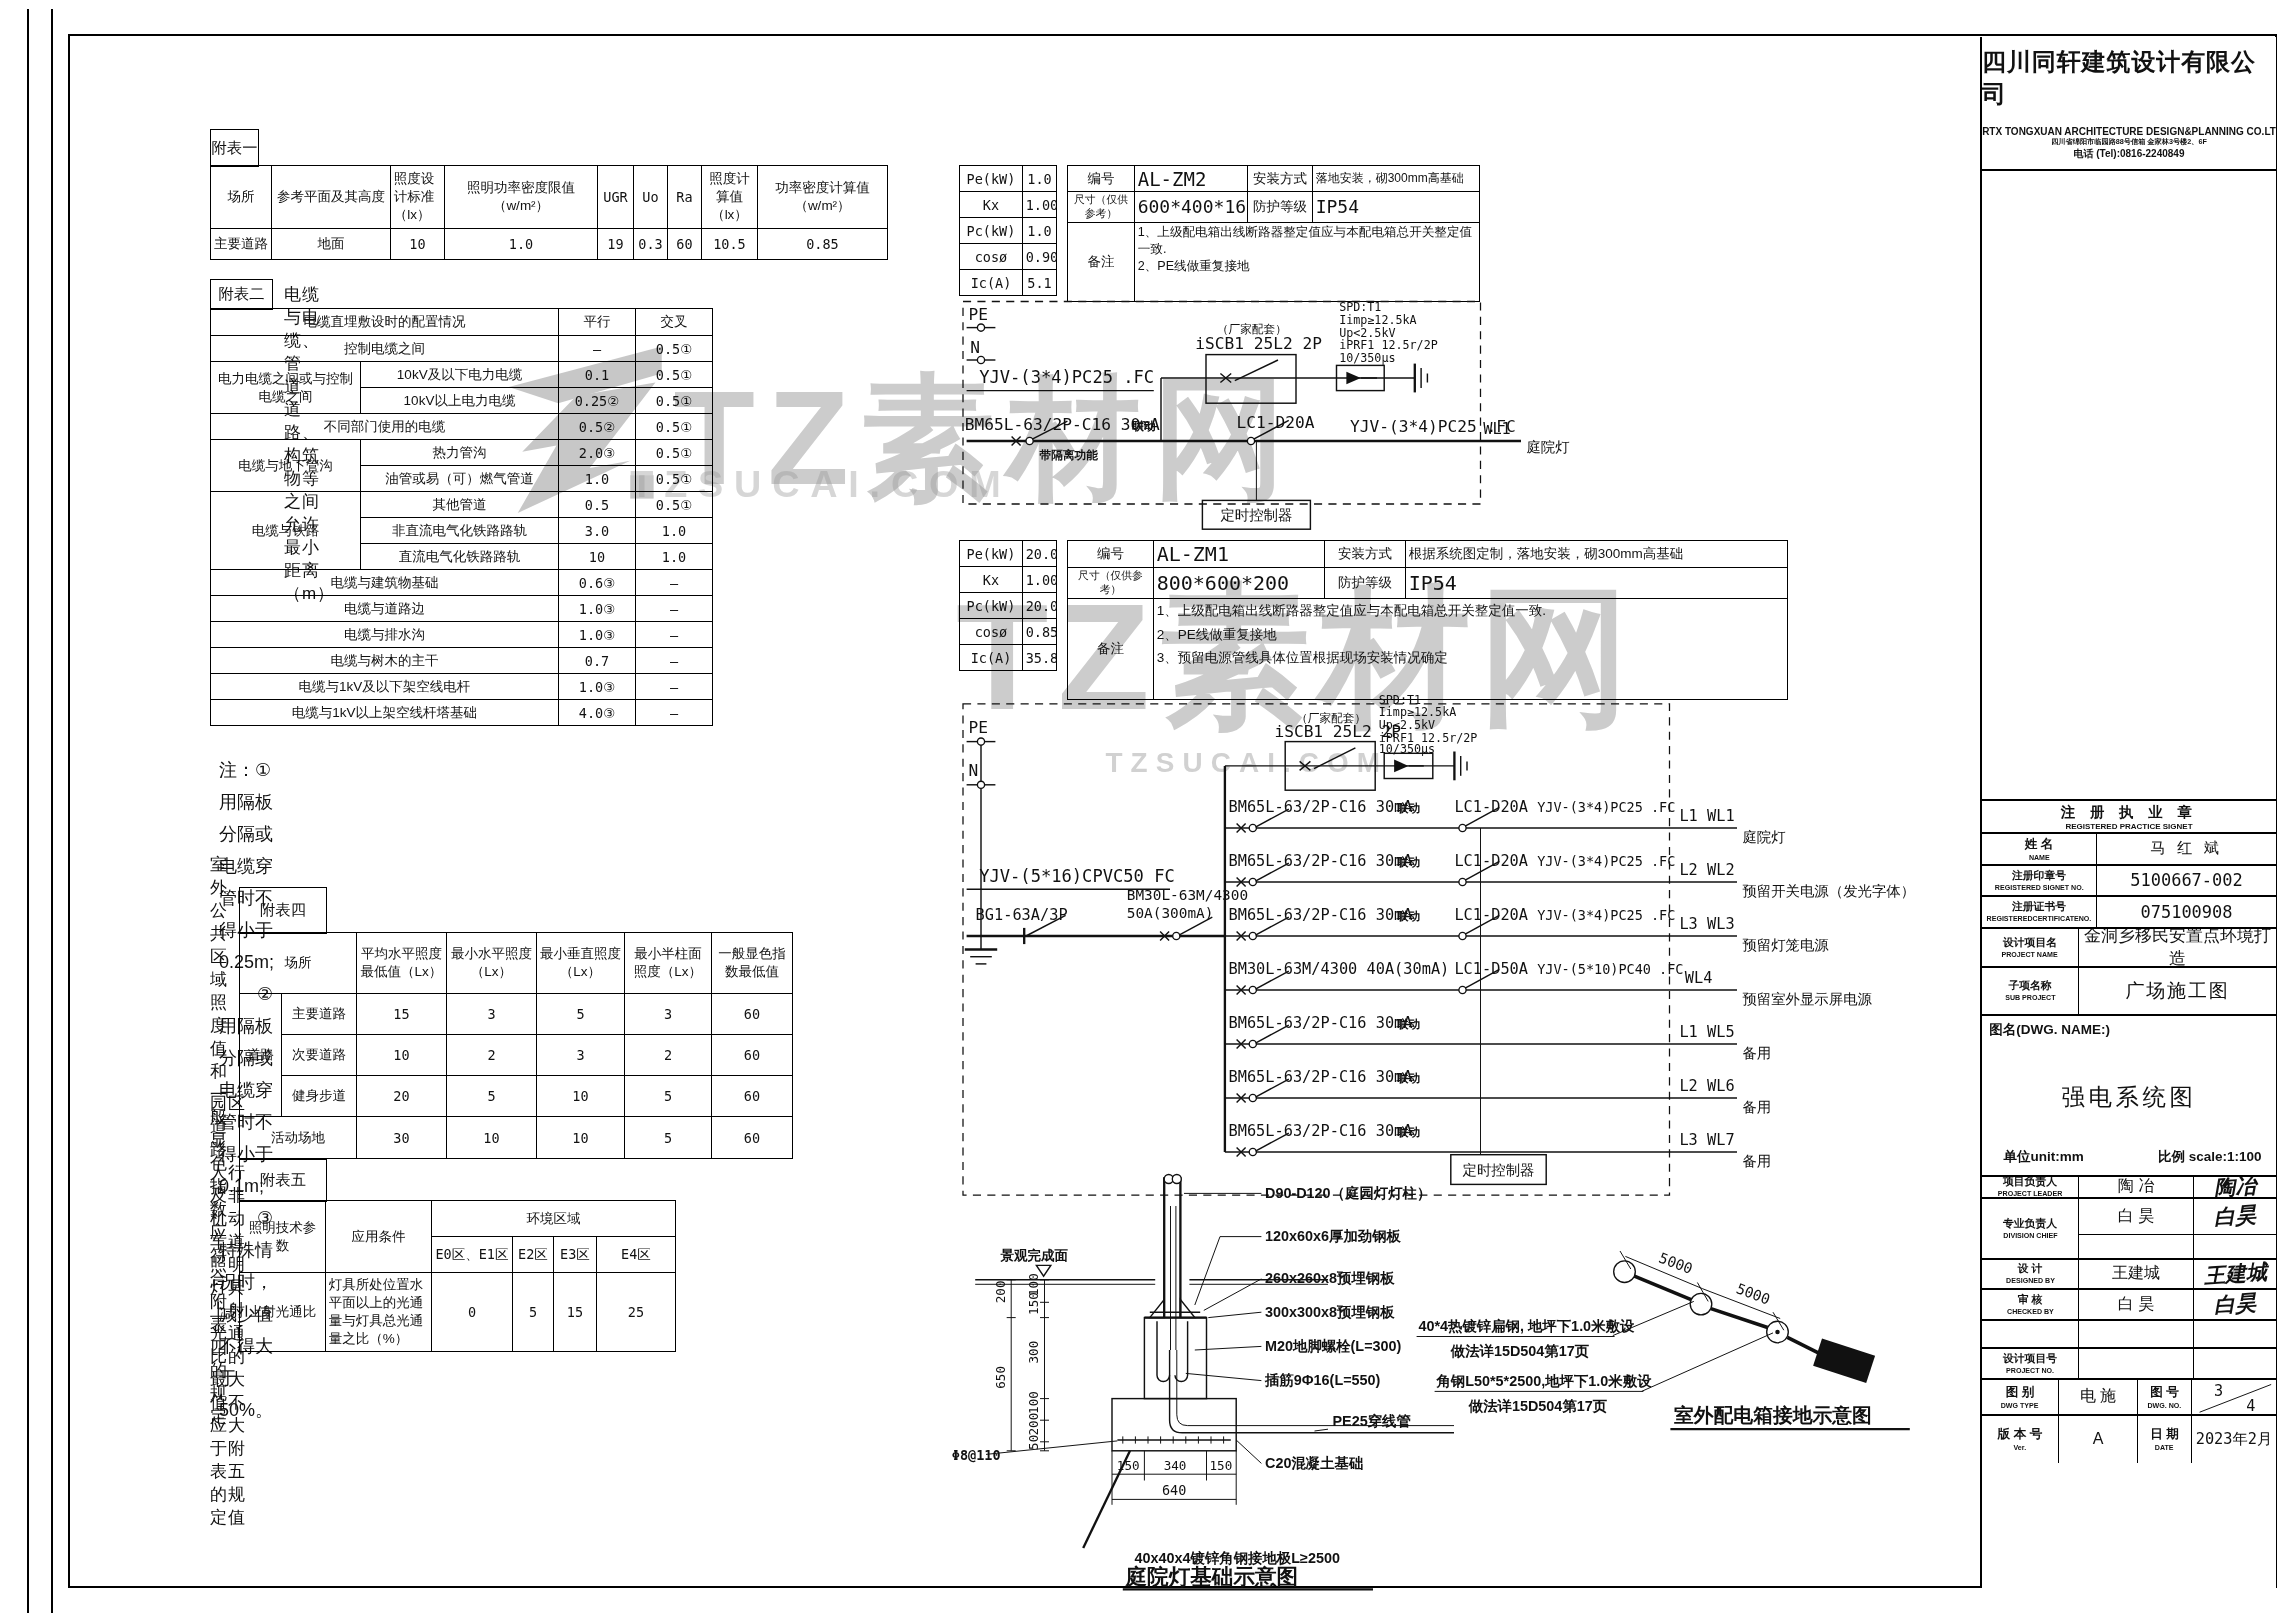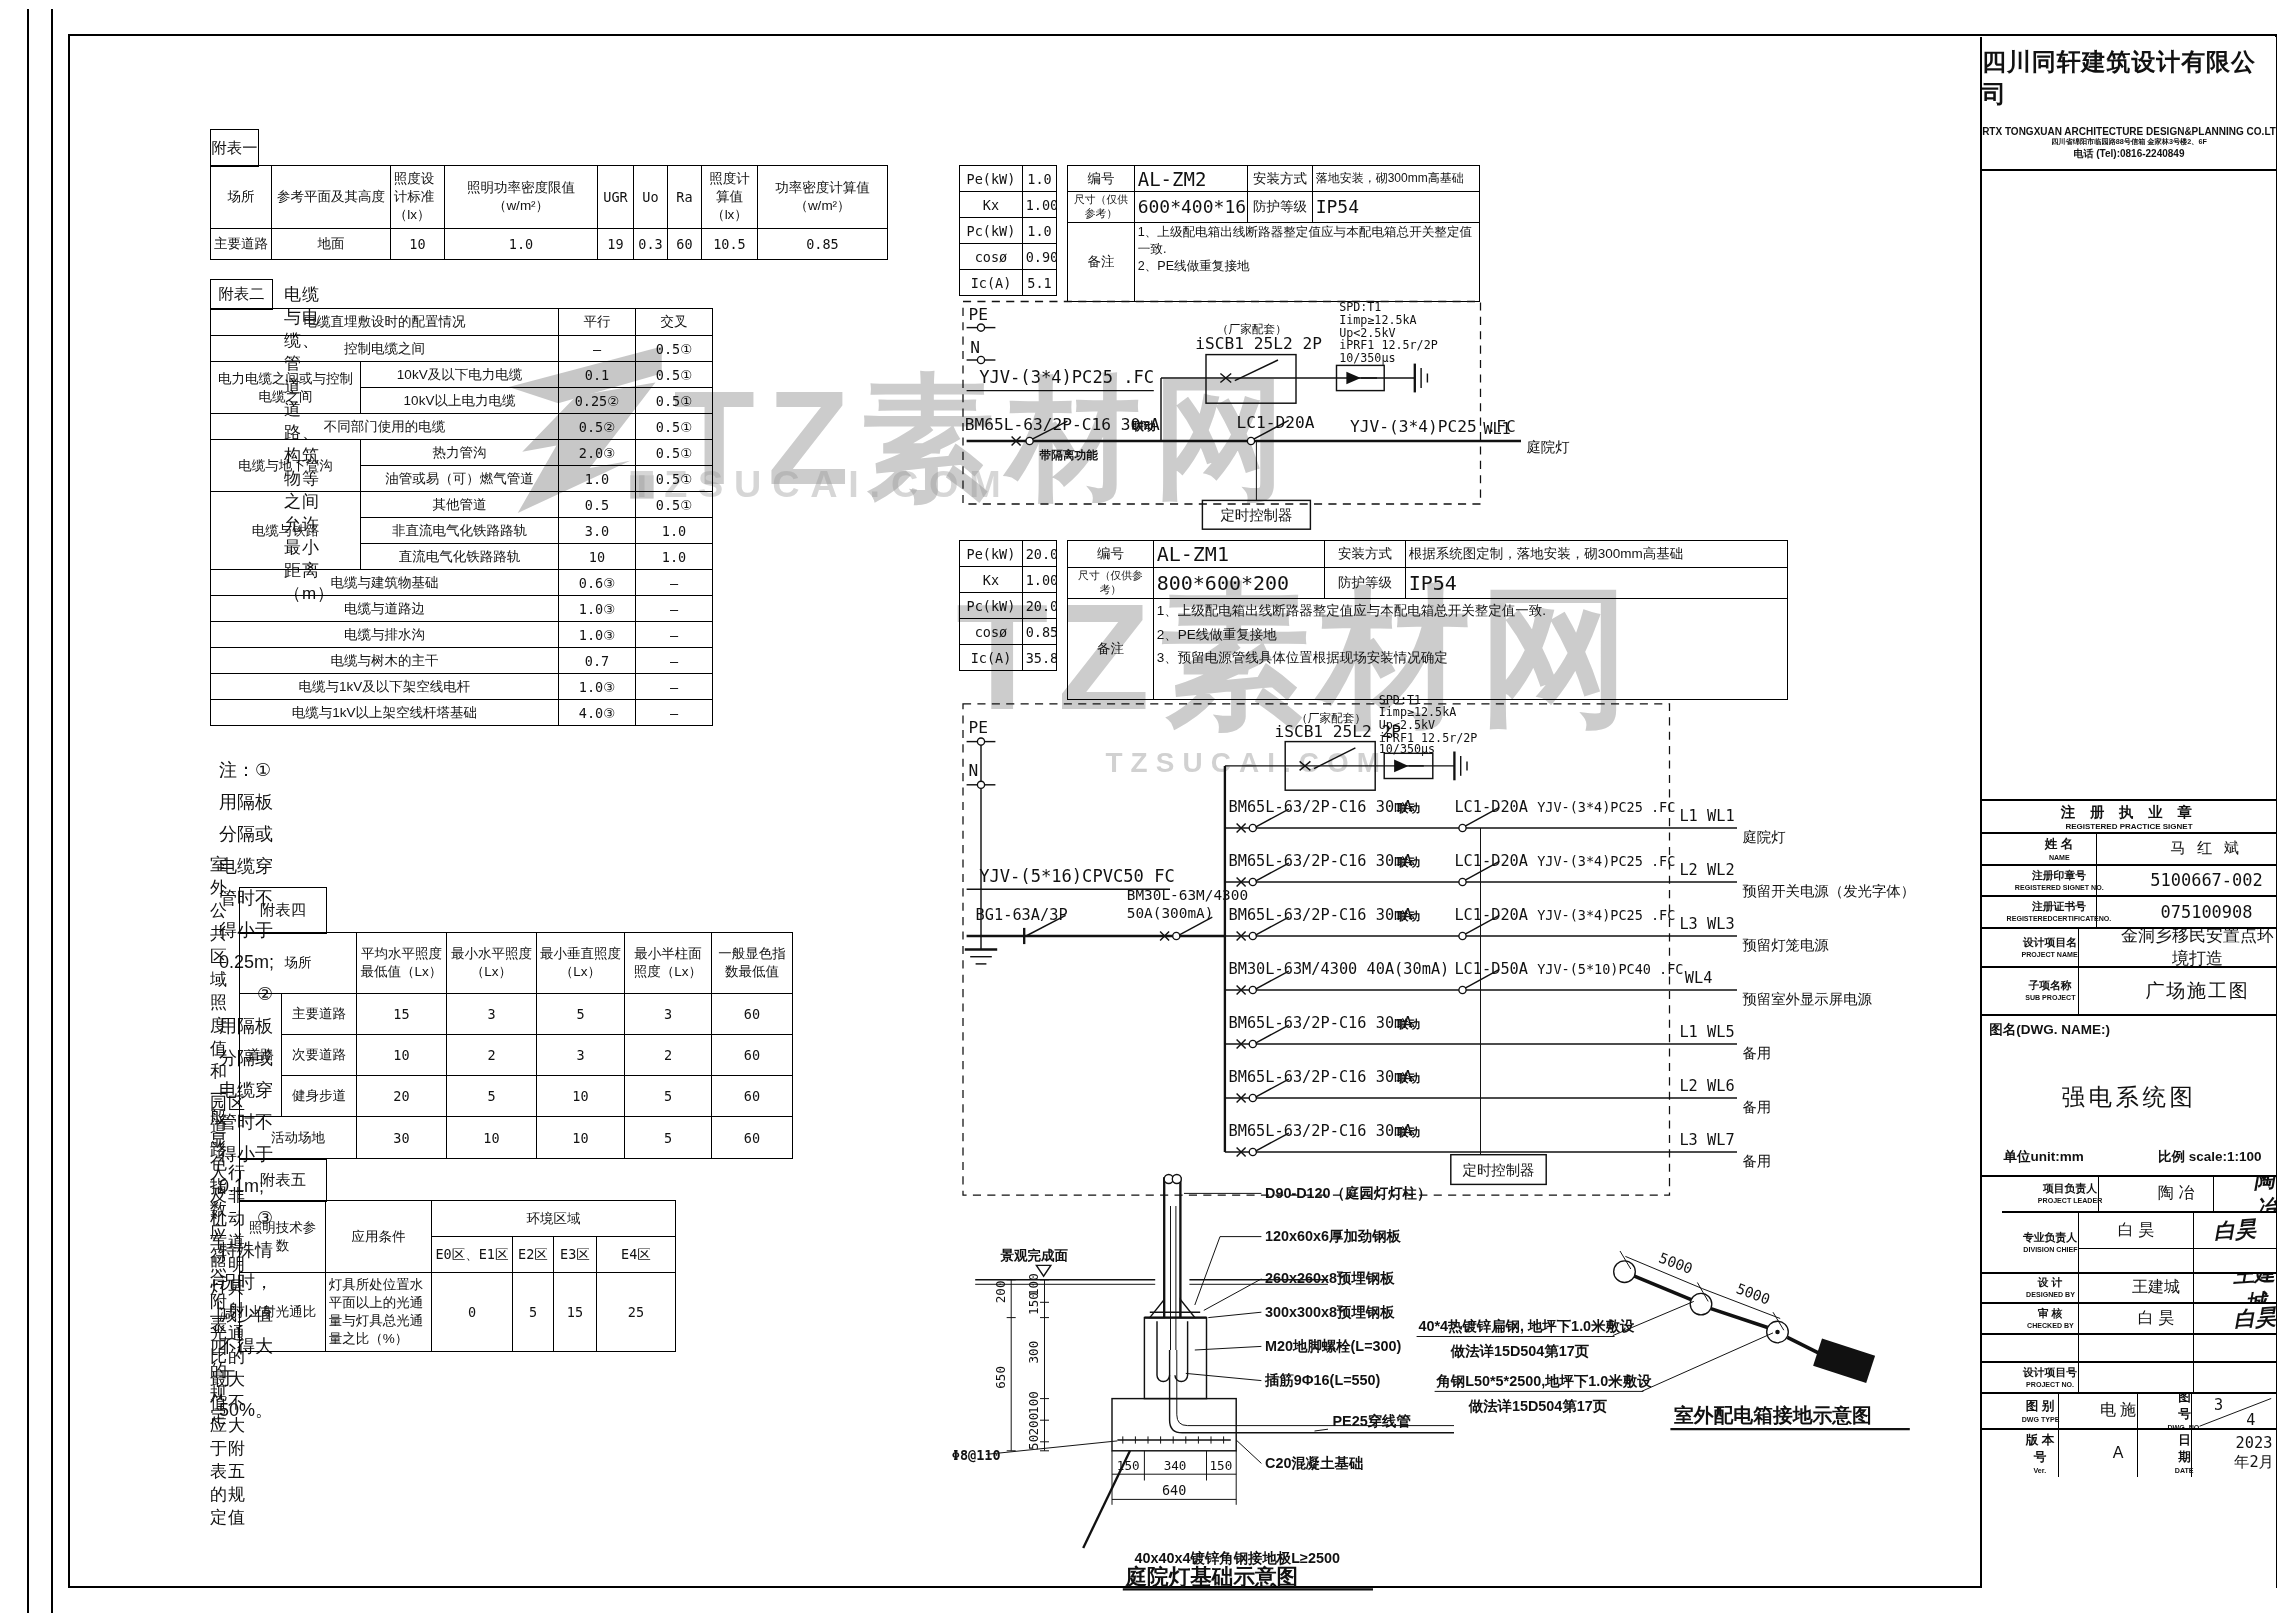--- a/index.html
+++ b/index.html
@@ -24,21 +24,21 @@
   .lnt{stroke:#111;stroke-width:1.1;fill:none;}
   .dash{stroke:#111;stroke-width:1.4;fill:none;stroke-dasharray:9 7;}
   .oc{fill:#fff;stroke:#111;stroke-width:1.5;}
   text.cad{font-family:"DejaVu Sans Mono","DejaVu Sans",monospace;fill:#111;}
   text.cn{font-family:"Liberation Sans","DejaVu Sans",sans-serif;fill:#111;}
   text.b{font-weight:bold;}
   
   .tb{position:absolute;left:1980px;top:37px;width:296px;height:1551px;border-left:2.7px solid #000;box-sizing:border-box;background:#fff;z-index:2;}
   .tbsec{box-sizing:border-box;border-bottom:2.3px solid #000;position:relative;overflow:hidden;}
   .tbrow{display:flex;box-sizing:border-box;}
-  .tbcell{box-sizing:border-box;border-right:1.4px solid #000;display:flex;flex-direction:column;align-items:center;justify-content:center;text-align:center;padding-left:40px;}
+  .tbcell{box-sizing:border-box;border-right:1.4px solid #000;display:flex;flex-direction:column;align-items:center;justify-content:center;text-align:center;}
   .tbcell:last-child{border-right:none;}
   .lab-cn{font-weight:bold;font-size:12.6px;}
   .lab-en{font-weight:bold;font-size:7.7px;transform:scale(.92);white-space:nowrap;}
   .sig{font-style:italic;font-weight:bold;font-size:21px;transform:rotate(-4deg);}
   .wm-txt{fill:#9a9a9a;}
 </style>
 </head>
 <body>
 
 <svg class="wmlayer" width="2291" height="1620" viewBox="0 0 2545 1800">
@@ -806,21 +806,21 @@
       <div class="tbcell" style="flex:1;font-size:19px;letter-spacing:1.8px;">广场施工图</div>
     </div>
 
     <div class="tbsec" style="height:161px;">
       <div style="position:absolute;left:7.2px;top:5.4px;font-size:13.5px;font-weight:bold;">图名(DWG. NAME:)</div>
       <div style="position:absolute;left:0;right:0;top:65px;text-align:center;font-size:23.4px;letter-spacing:3.6px;">强电系统图</div>
       <div style="position:absolute;left:21.6px;bottom:9px;font-size:13.5px;font-weight:bold;">单位unit:mm</div>
       <div style="position:absolute;right:14.4px;bottom:9px;font-size:13.5px;font-weight:bold;">比例 scale:1:100</div>
     </div>
 
-    <div class="tbsec tbrow" style="height:36px;margin-left:20px;">
+    <div class="tbsec tbrow" style="height:22px;">
       <div class="tbcell" style="width:97px;">
           <span class="lab-cn" style="font-size:10.8px">项目负责人</span>
           <span class="lab-en">PROJECT LEADER</span>
         </div>
       <div class="tbcell" style="width:115px;font-size:16px;">陶  冶</div>
       <div class="tbcell" style="flex:1;">
           <span class="sig">陶冶</span>
         </div>
     </div>
     <div class="tbsec tbrow" style="height:61px;border-bottom:2.3px solid #000;">

